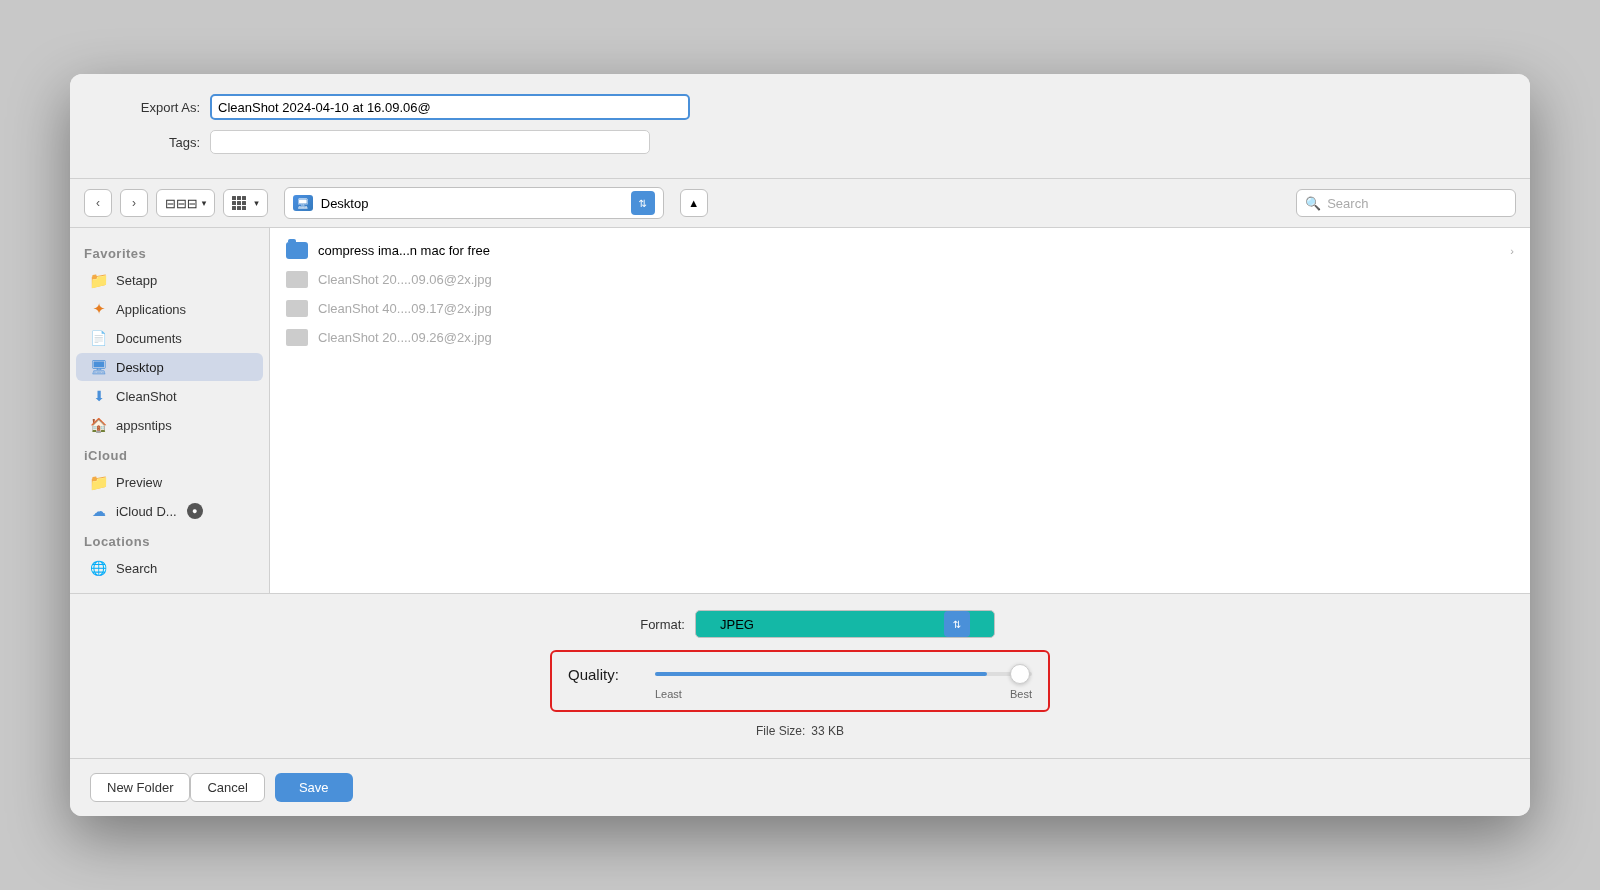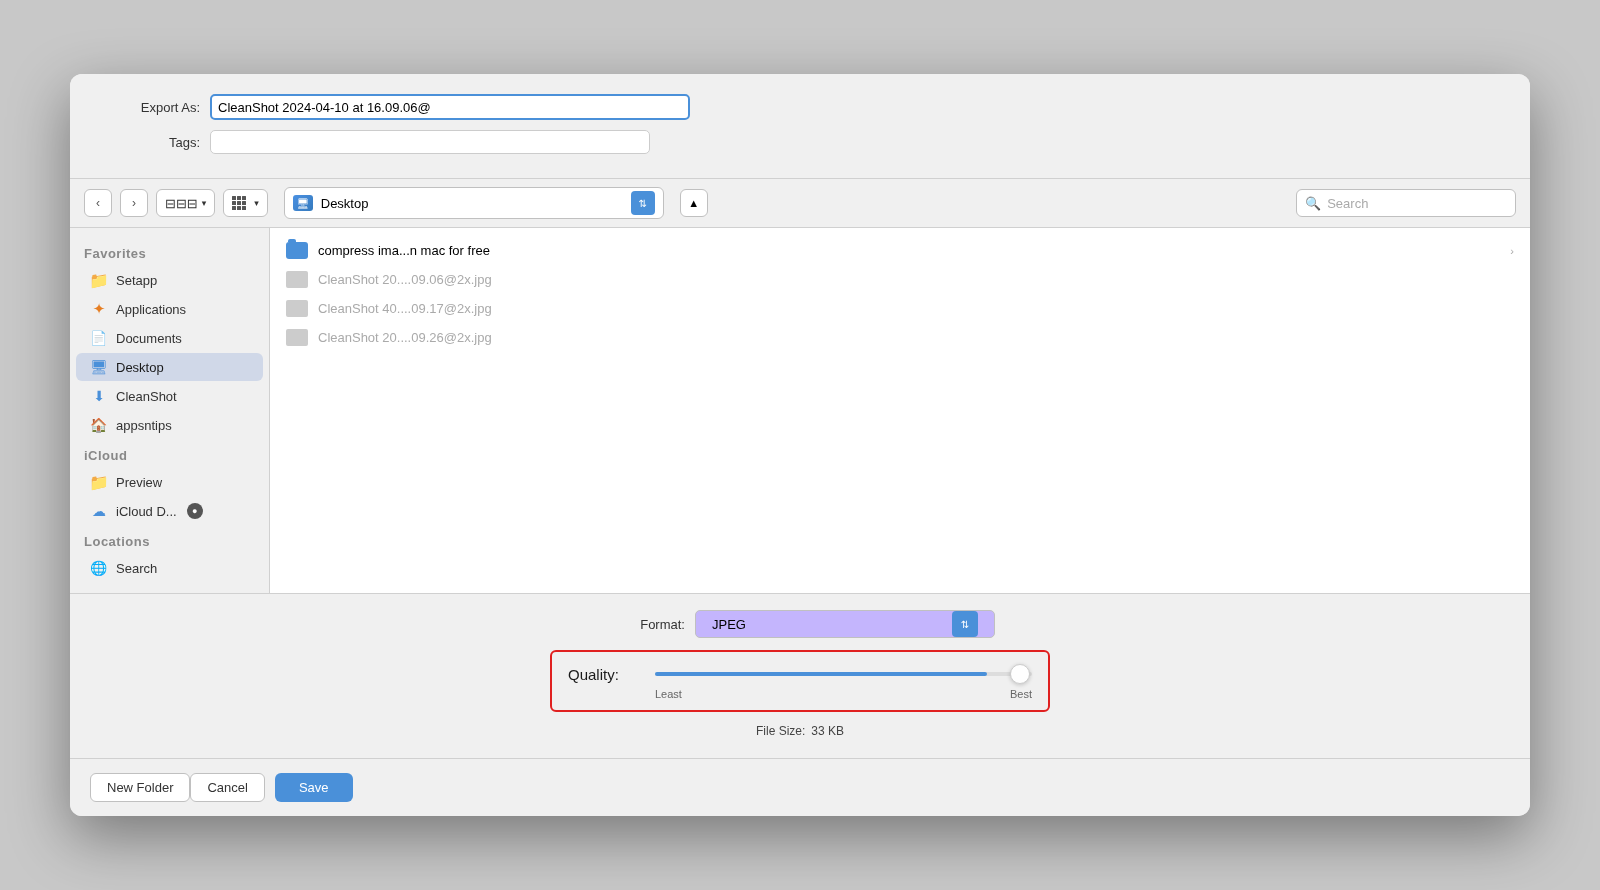--- a/index.html
+++ b/index.html
@@ -272,22 +272,22 @@
       font-size: 13px;
       color: #333;
       width: 80px;
       text-align: right;
     }
     .format-select {
       width: 300px;
       height: 28px;
       border: 1px solid #c0c0c0;
       border-radius: 5px;
-      background: #c4b5fd;
-      padding: 0 16px;
+      background: #14b8a6;
+      padding: 0 24px;
       font-size: 13px;
       display: flex;
       align-items: center;
       justify-content: space-between;
     }
     .format-chevron {
       width: 26px;
       height: 26px;
       background: #4a90d9;
       border-radius: 4px;

